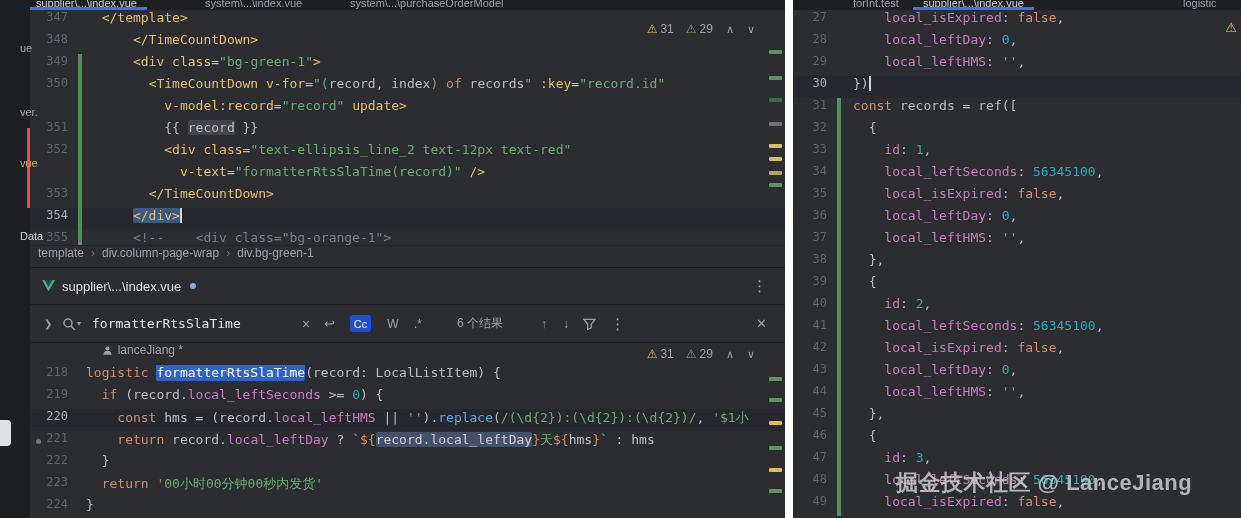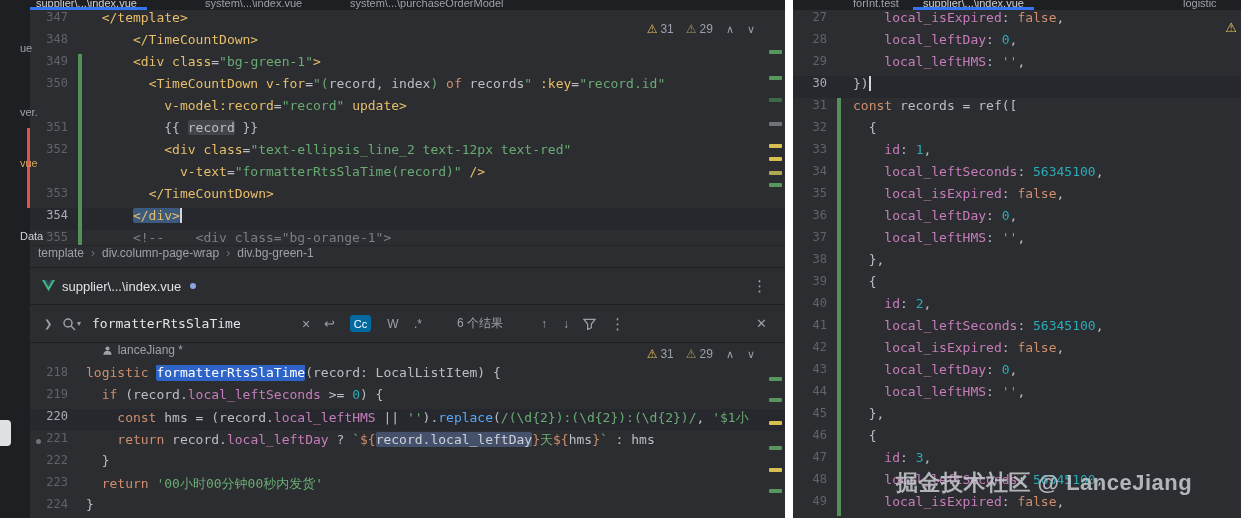--- a/index.html
+++ b/index.html
@@ -67,21 +67,21 @@
   .ptab-dot{width:6px;height:6px;border-radius:50%;background:#88a7e0;margin-left:2px}
   .row-kebab{margin-left:auto;margin-right:18px;color:#9da0a8;font-size:15px;cursor:pointer}
 
   .search-row{height:38px;flex:none;display:flex;align-items:center;background:#2b2d30;border-bottom:1px solid #1e1f22;font:12px "Liberation Sans",sans-serif;color:#9da0a8;padding:0 18px 0 14px}
   .sr-exp{font-size:10px;width:18px}
   .sr-mag{display:flex;align-items:center;width:30px}
   .sr-caret{font-size:8px;margin-left:1px}
   .sr-query{width:210px;font:13px "DejaVu Sans Mono","Liberation Mono",monospace;color:#e2e4e8;overflow:hidden;white-space:nowrap}
   .sr-x{width:22px;font-size:14px}
   .sr-ml{width:26px;font-size:13px}
-  .sr-cc{width:21px;height:17px;background:#0369a1;color:#fff;border-radius:3px;font-size:11px;display:flex;align-items:center;justify-content:center;margin-right:10px}
+  .sr-cc{width:21px;height:17px;background:#1d4ed8;color:#fff;border-radius:3px;font-size:11px;display:flex;align-items:center;justify-content:center;margin-right:10px}
   .sr-w{width:24px;font-size:12px;text-align:center}
   .sr-rx{width:26px;font-size:12px;text-align:center}
   .sr-res{margin-left:26px;white-space:nowrap}
   .sr-up{margin-left:38px}
   .sr-dn{margin-left:16px}
   .sr-filter{margin-left:14px;display:flex}
   .sr-kebab{margin-left:14px;font-size:15px}
   .sr-close{margin-left:auto;font-size:13px}
 
   .right-region{flex:1;display:flex;flex-direction:column;background:#f9a8d4;border-left:8px solid #ffffff;min-width:0}

